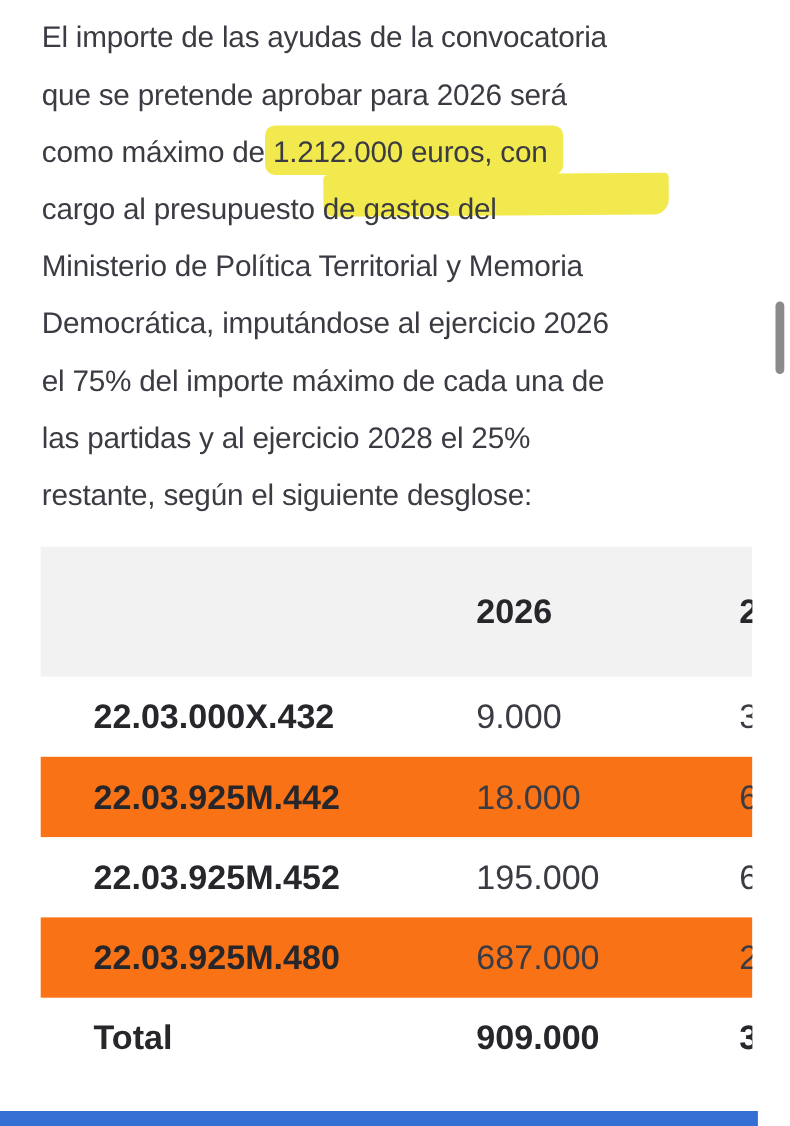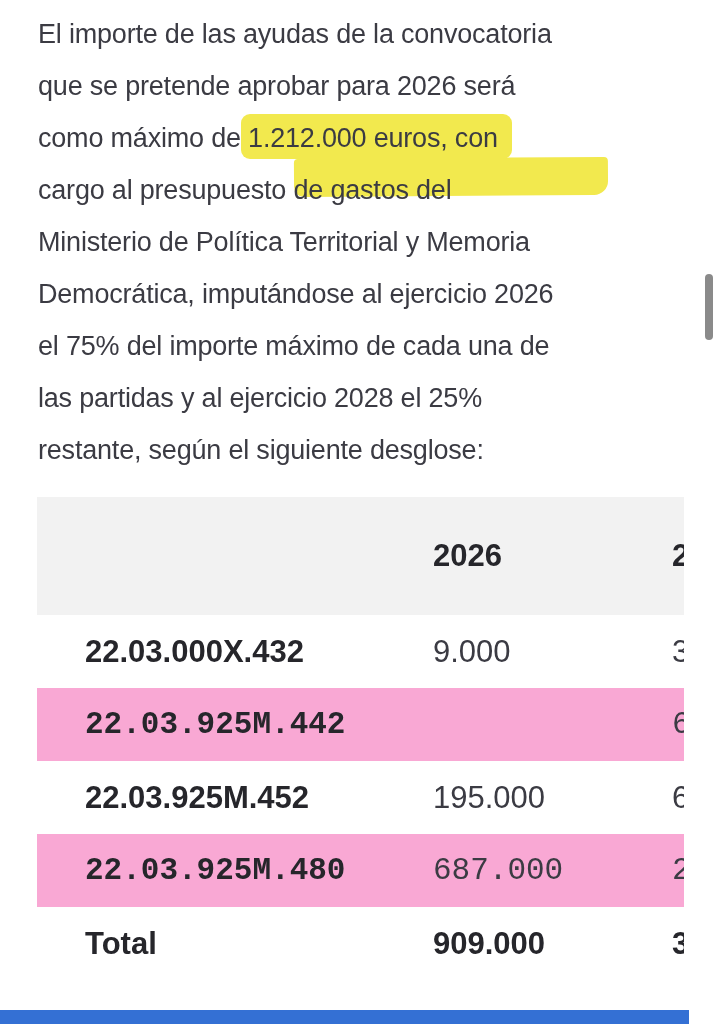--- a/index.html
+++ b/index.html
@@ -58,21 +58,21 @@
     color: #3b3b43;
   }
   .t-row {
     position: relative;
     display: flex;
     align-items: center;
     height: 73px;
     text-align: center;
   }
   .t-row.header { height: 118px; }
-  .t-row.striped { background: #f9a8d4; font-family: Liberation Mono, monospace; }
+  .t-row.striped { background: #f97316; }
   .t-row.header { background: #f2f2f2; }
 
   .cell-code {
     position: absolute; left: 48px;
     font-weight: bold; color: #26262b;
     white-space: nowrap;
   }
   .cell-amount { position: absolute; left: 396px; white-space: nowrap; }
   .cell-cut    { position: absolute; left: 635px; white-space: nowrap; }
   .bold { font-weight: bold; color: #26262b; }
@@ -119,20 +119,21 @@
     </div>
 
     <div class="t-row">
       <span class="cell-code">22.03.000X.432</span>
       <span class="cell-amount">9.000</span>
       <span class="cell-cut">3</span>
     </div>
 
     <div class="t-row striped">
       <span class="cell-code">22.03.925M.442</span>
+      <span class="cell-amount">18.000</span>
       <span class="cell-cut">6</span>
     </div>
 
     <div class="t-row">
       <span class="cell-code">22.03.925M.452</span>
       <span class="cell-amount">195.000</span>
       <span class="cell-cut">6</span>
     </div>
 
     <div class="t-row striped">

